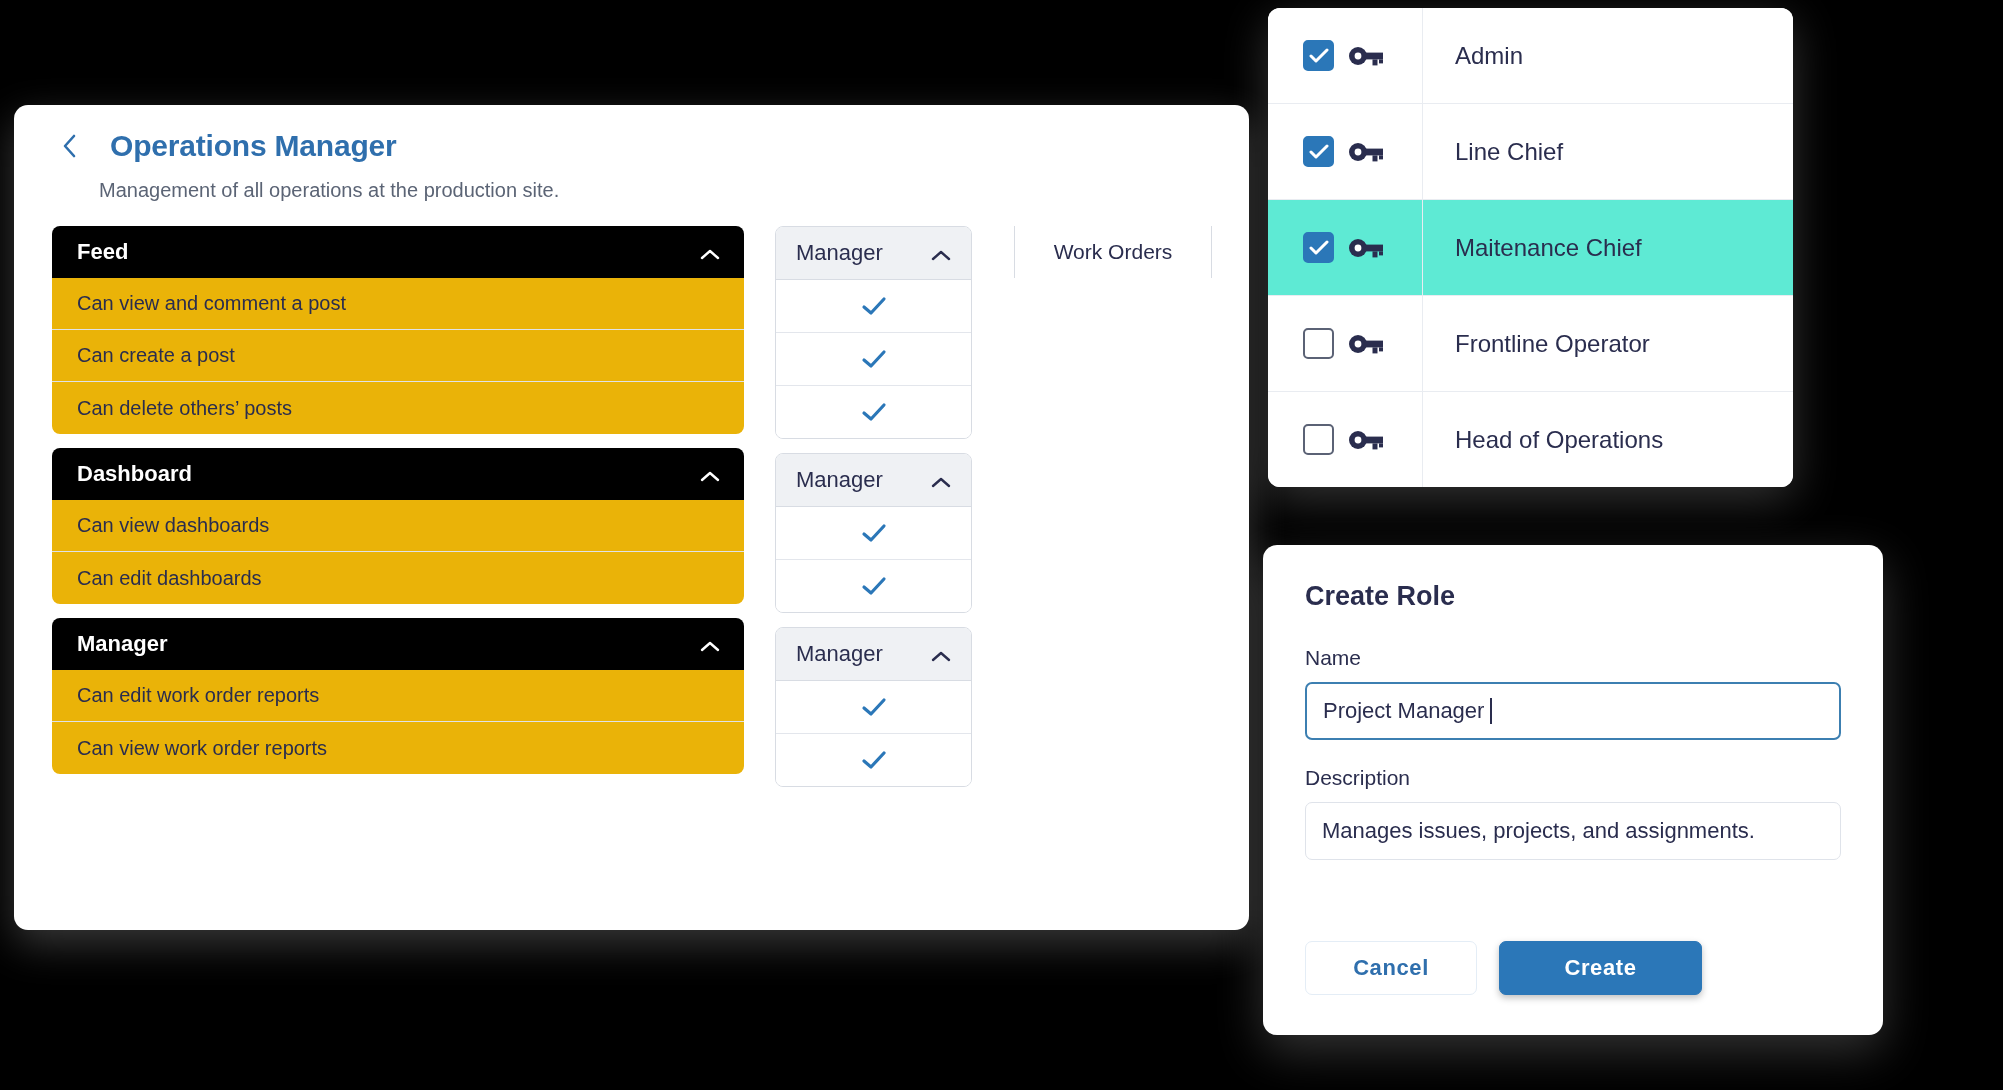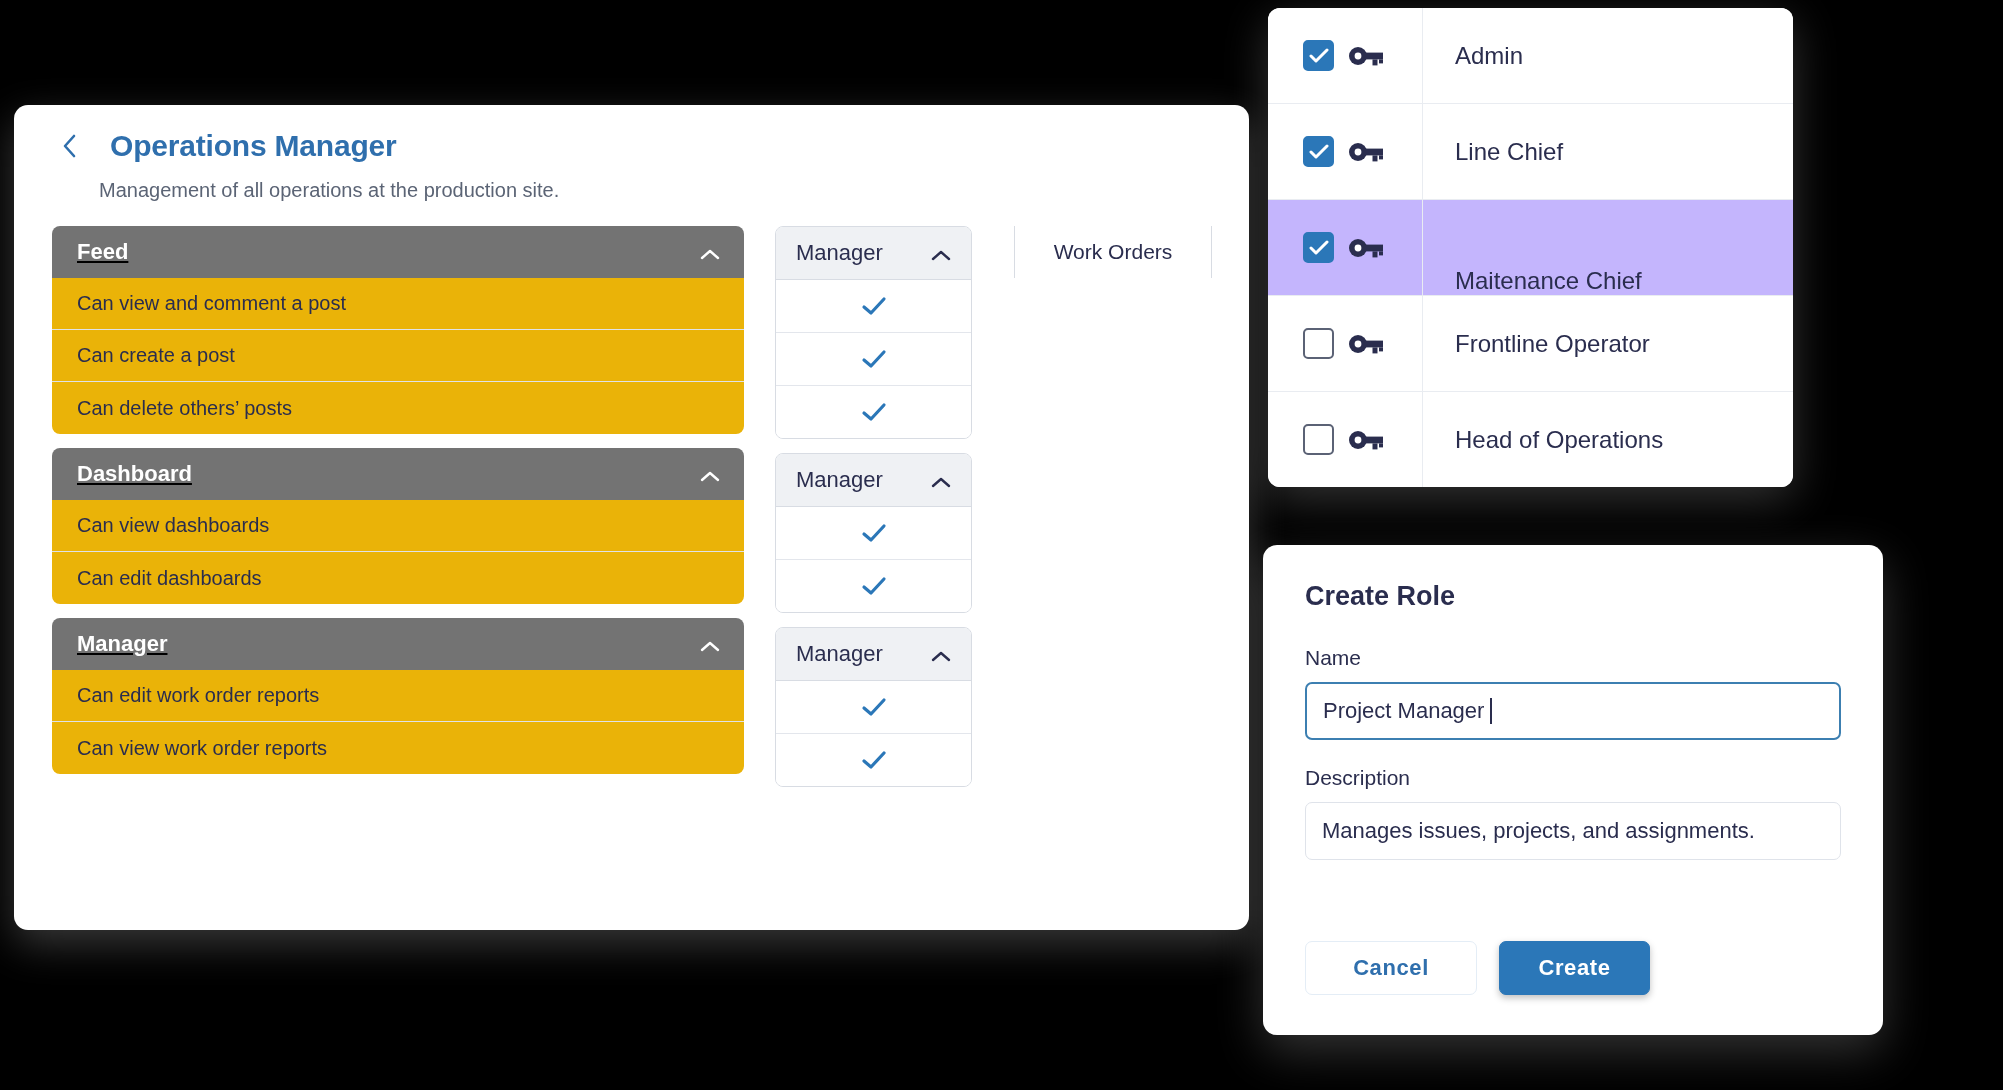--- a/index.html
+++ b/index.html
@@ -78,21 +78,21 @@
     left: 761px;
     top: 0;
     width: 197px;
   }
 
   
   .sect {
     margin-bottom: 14px;
   }
   .sect-head {
-    background: #737373;
+    background: #000000;
     border-radius: 8px 8px 0 0;
     height: 52px;
     display: flex;
     align-items: center;
     justify-content: space-between;
     padding: 0 24px 0 25px;
     cursor: pointer;
     text-decoration: underline;
   }
   .sect-title {
@@ -188,21 +188,21 @@
   }
   .role-item {
     display: flex;
     align-items: center;
     height: 95px;
     border-bottom: 1px solid #e9ecf1;
     background: #ffffff;
     cursor: pointer;
   }
   .role-item:last-child { border-bottom: none; }
-  .role-item.selected { background: #c4b5fd; align-items: flex-end; }
+  .role-item.selected { background: #5eead4; }
   .role-item-left {
     width: 155px;
     height: 100%;
     display: flex;
     align-items: center;
     gap: 14px;
     padding-left: 35px;
     box-sizing: border-box;
     border-right: 1px solid #e9ecf1;
   }
@@ -296,21 +296,21 @@
     cursor: pointer;
     box-sizing: border-box;
   }
   .btn-cancel {
     width: 172px;
     background: #ffffff;
     border: 1px solid #e4edf6;
     color: #2f6fad;
   }
   .btn-create {
-    width: 151px;
+    width: 203px;
     background: #2b77b8;
     border: 1px solid #2b77b8;
     color: #ffffff;
     box-shadow: 0 3px 7px rgba(0,0,0,0.25);
   }
 </style>
 </head>
 <body>
 
 <div class="main-card">

